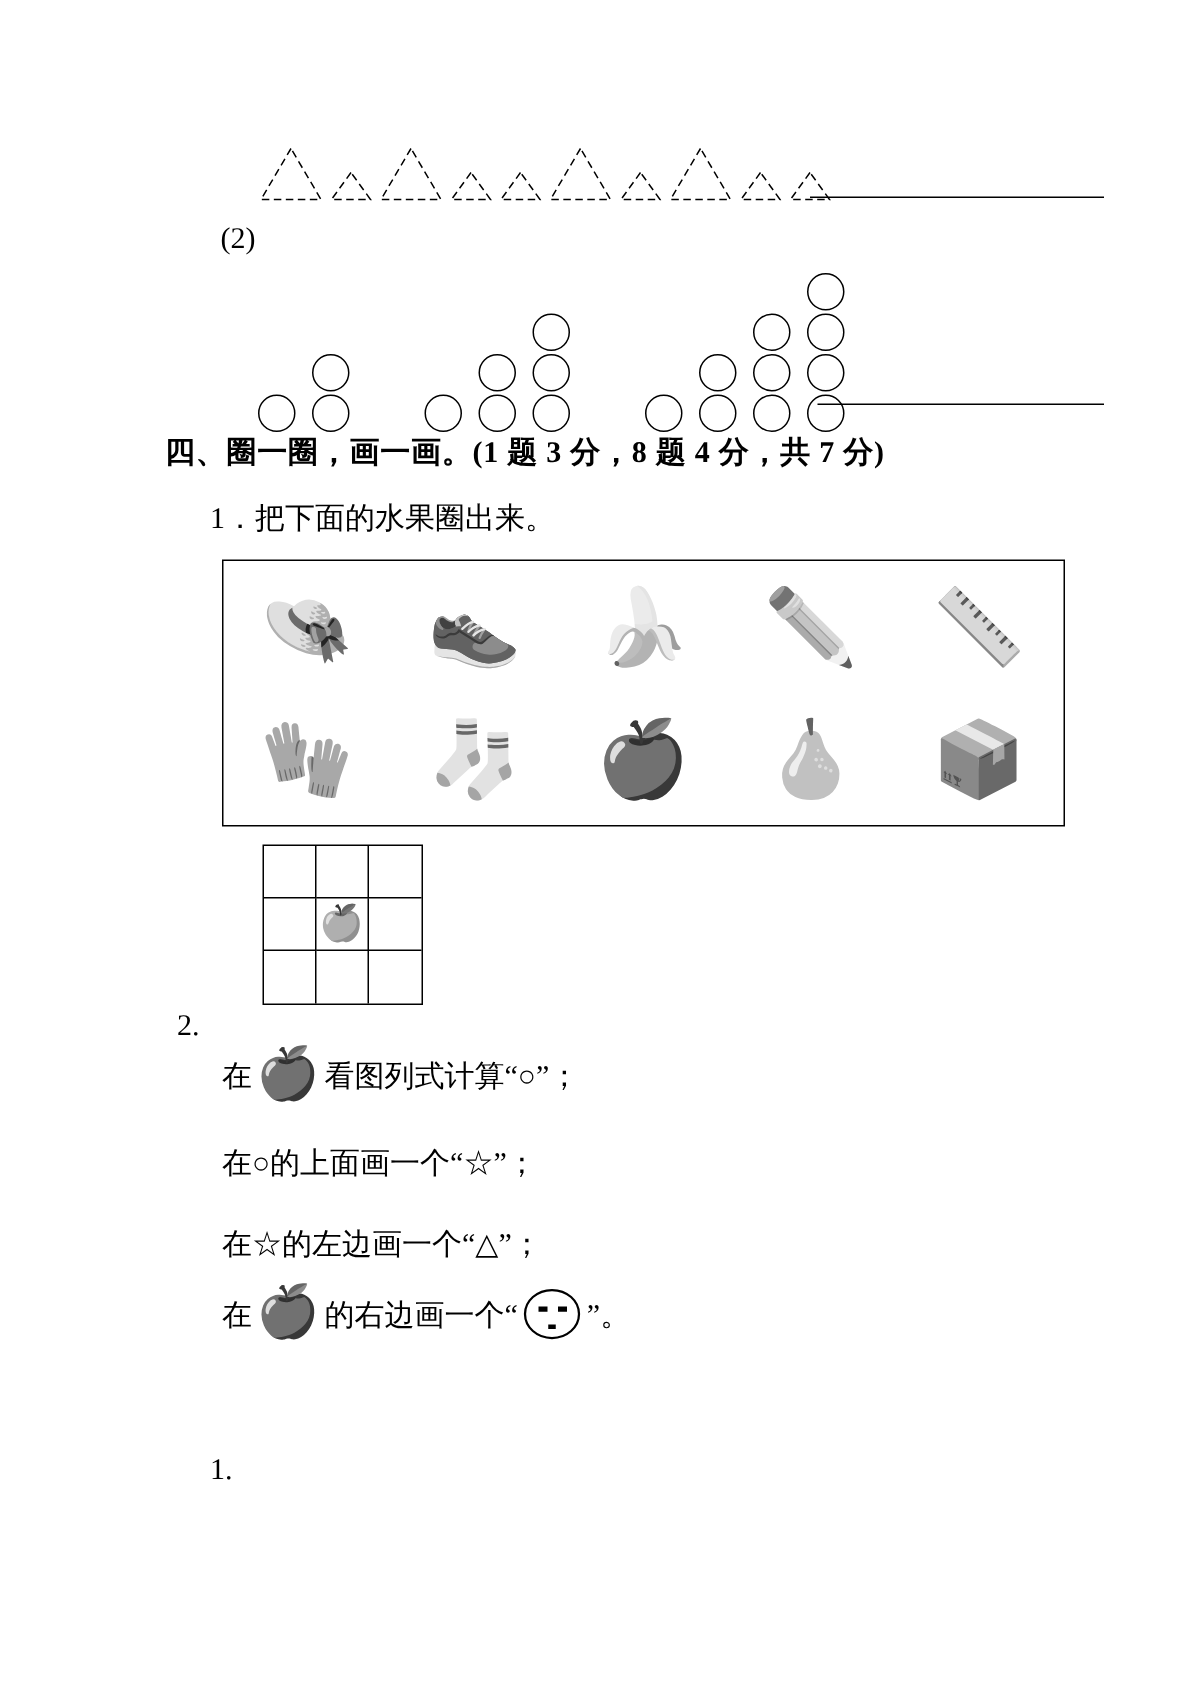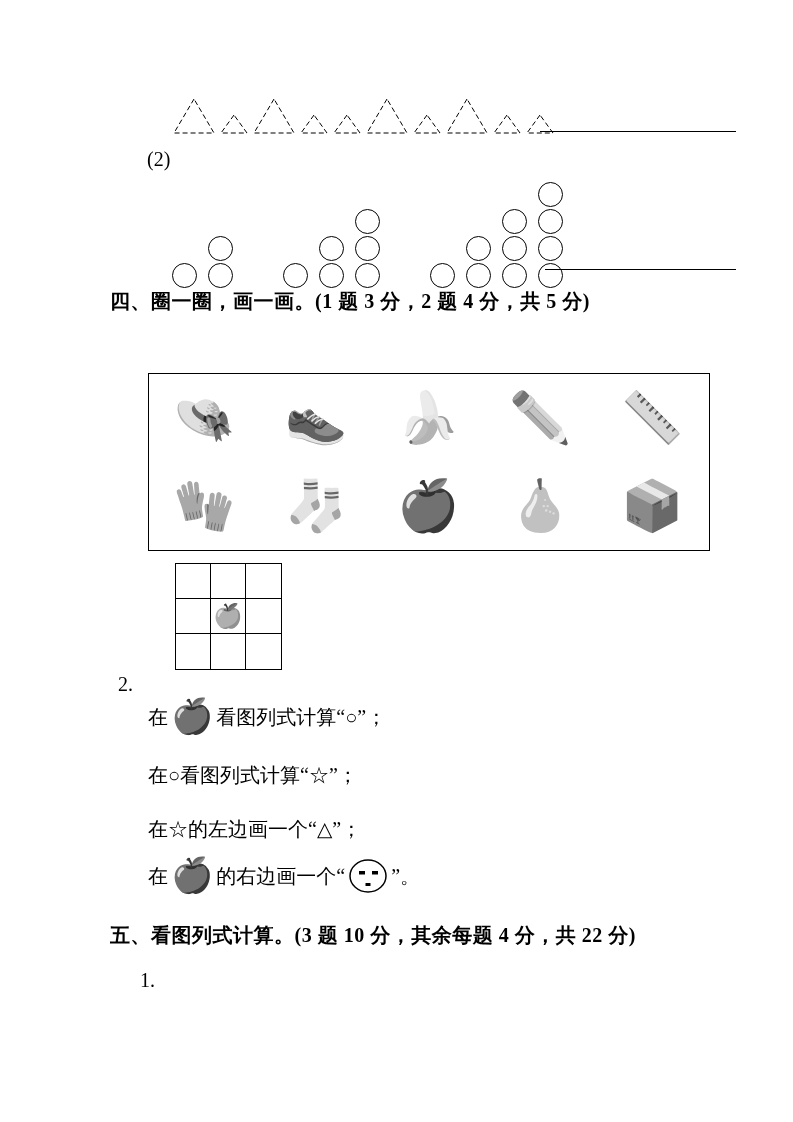--- a/index.html
+++ b/index.html
@@ -111,21 +111,22 @@
         <div class="circle-col">
           <div class="circle"></div>
           <div class="circle"></div>
           <div class="circle"></div>
           <div class="circle"></div>
         </div>
       </div>
     </div>
   <div class="abs answer-line" style="left:545px;top:268px;width:191px;"></div>
 
-  <div class="abs heading" style="left:110px;top:288px;">四、圈一圈，画一画。(1 题 3 分，2 题 4 分，共 5 分)</div>
+  <div class="abs heading" style="left:110px;top:288px;">四、圈一圈，画一画。(1 题 3 分，8 题 4 分，共 7 分)</div>
+  <div class="abs text" style="left:140px;top:334px;">1．把下面的水果圈出来。</div>
 
   <div class="abs fruit-box" style="left:148px;top:373px;width:562px;height:178px;">
     <div class="fruit-cell">
       <span class="glyph">👒</span>
       </div>
     <div class="fruit-cell">
       <span class="glyph">👟</span>
       </div>
     <div class="fruit-cell">
       <span class="glyph">🍌</span>
@@ -169,36 +170,35 @@
 
   <div class="abs text" style="left:118px;top:672px;">2.</div>
 
   <div class="abs q2-line" style="left:148px;top:700px;">
     <span>在</span>
     <span class="glyph inline-apple">🍎</span>
     <span>看图列式计算“○”；</span>
   </div>
 
   <div class="abs q2-line" style="left:148px;top:762px;">
-    <span>在○看图列式计算“☆”；</span>
+    <span>在○的上面画一个“☆”；</span>
   </div>
 
   <div class="abs q2-line" style="left:148px;top:816px;">
     <span>在☆的左边画一个“△”；</span>
   </div>
 
   <div class="abs q2-line" style="left:148px;top:858px;">
     <span>在</span>
     <span class="glyph inline-apple">🍎</span>
     <span>的右边画一个“</span>
     <svg class="face-icon" width="40" height="36" viewBox="0 0 40 36">
       <ellipse cx="20" cy="18" rx="18" ry="16" fill="none" stroke="#000" stroke-width="1.5"></ellipse>
       <rect x="11" y="13" width="6" height="3.5" fill="#000"></rect>
       <rect x="24" y="13" width="6" height="3.5" fill="#000"></rect>
       <rect x="17.5" y="25" width="5" height="3" fill="#000"></rect>
     </svg>
     <span>”。</span>
   </div>
 
-  <div class="abs heading" style="left:110px;top:922px;">五、看图列式计算。(3 题 10 分，其余每题 4 分，共 22 分)</div>
   <div class="abs text" style="left:140px;top:968px;">1.</div>
 
 </div>
 
 </body></html>

